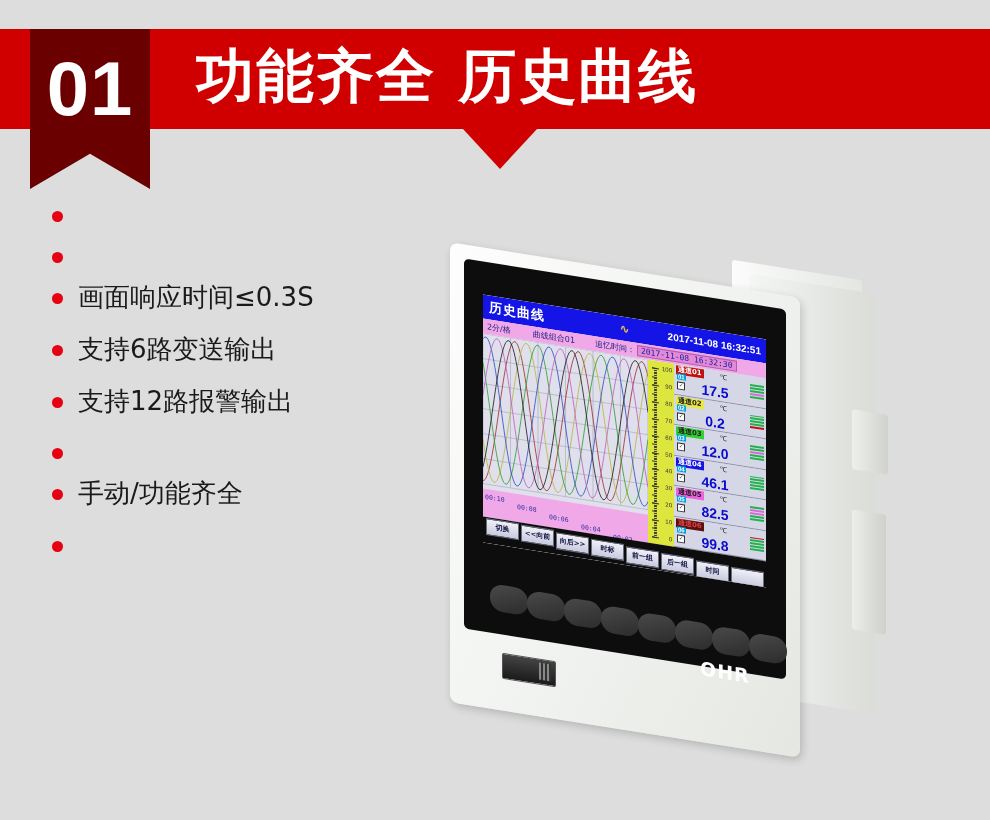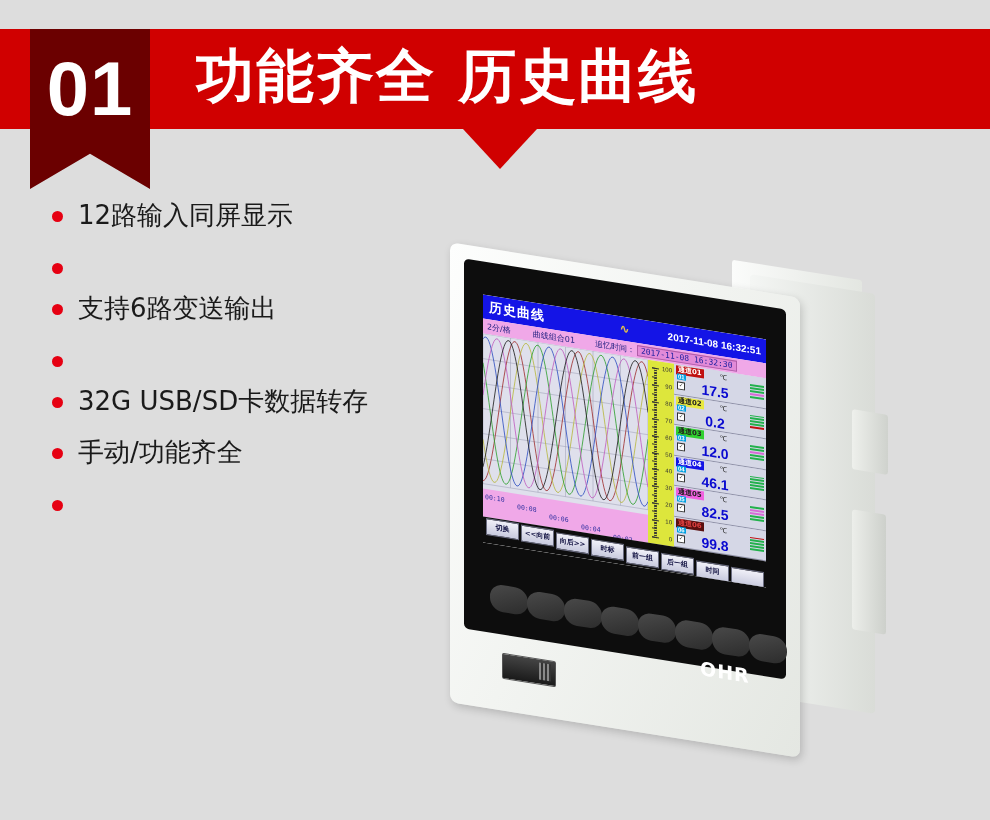--- a/index.html
+++ b/index.html
@@ -227,35 +227,38 @@
 <div class="banner"></div>
 <div class="banner-arrow"></div>
 <div class="ribbon">
   <span class="ribbon-num">01</span>
 </div>
 <div class="banner-title">功能齐全  历史曲线</div>
 
 <div class="bullets">
   <div class="bullet-row">
     <span class="bullet-dot"></span>
-    <span class="bullet-text">12路输入同屏显示</span>
-  </div>
-  <div class="bullet-row">
-    <span class="bullet-dot"></span>
+  </div>
+  <div class="bullet-row">
+    <span class="bullet-dot"></span>
+  </div>
+  <div class="bullet-row">
+    <span class="bullet-dot"></span>
+    <span class="bullet-text">画面响应时间≤0.3S</span>
   </div>
   <div class="bullet-row">
     <span class="bullet-dot"></span>
     <span class="bullet-text">支持6路变送输出</span>
   </div>
   <div class="bullet-row">
     <span class="bullet-dot"></span>
-  </div>
-  <div class="bullet-row">
-    <span class="bullet-dot"></span>
-    <span class="bullet-text">32G USB/SD卡数据转存</span>
+    <span class="bullet-text">支持12路报警输出</span>
+  </div>
+  <div class="bullet-row">
+    <span class="bullet-dot"></span>
   </div>
   <div class="bullet-row">
     <span class="bullet-dot"></span>
     <span class="bullet-text">手动/功能齐全</span>
   </div>
   <div class="bullet-row">
     <span class="bullet-dot"></span>
   </div>
 </div>
 

